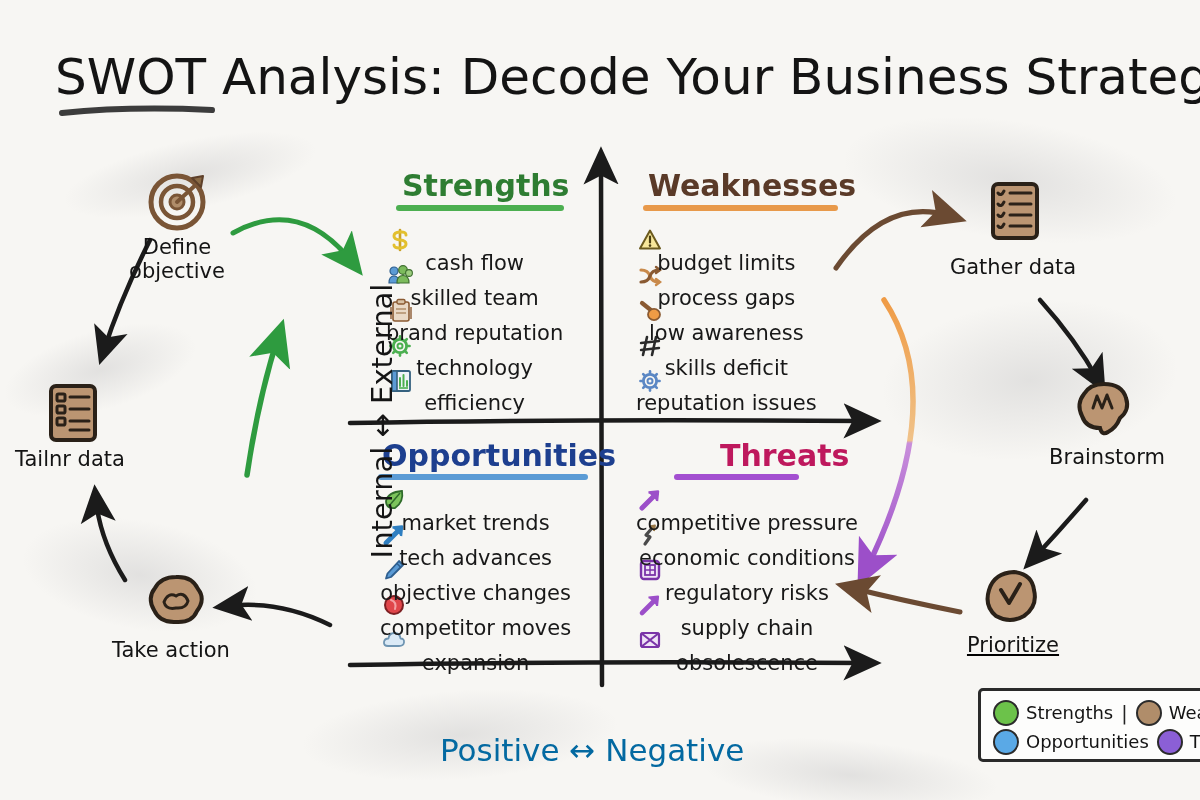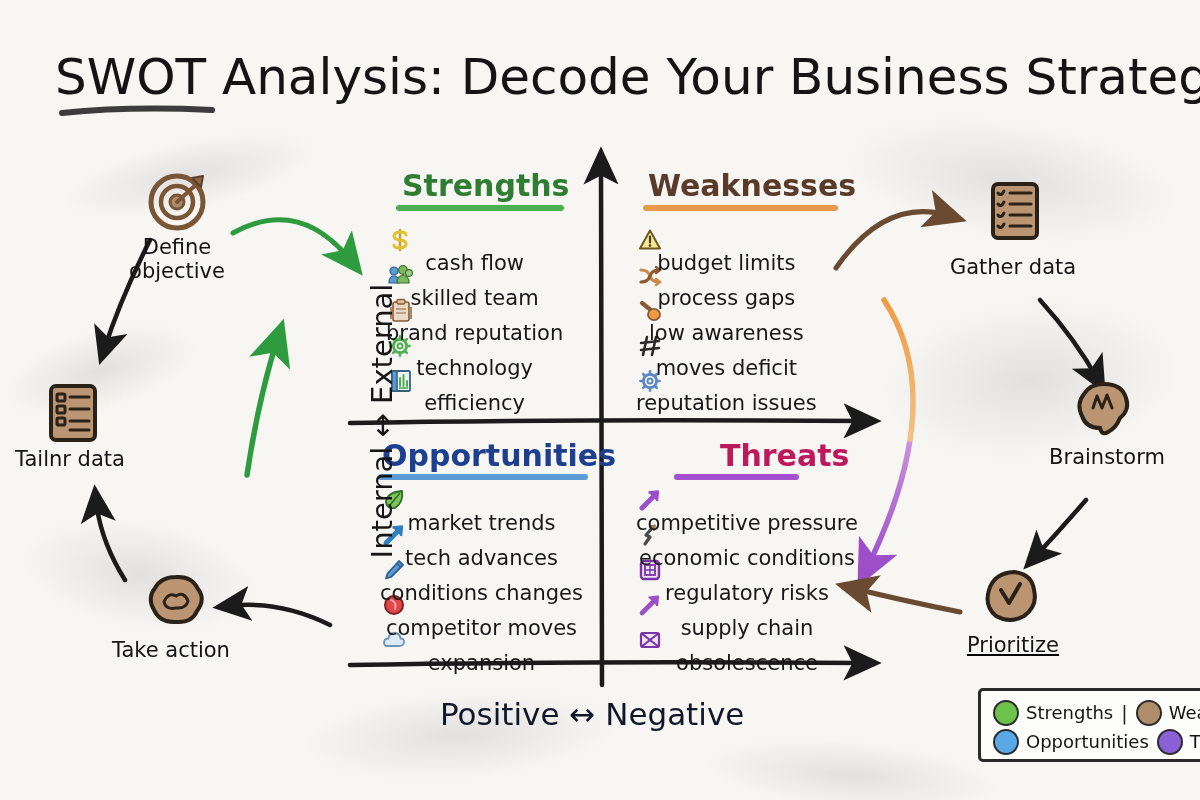--- a/index.html
+++ b/index.html
@@ -76,23 +76,23 @@
   .item .lbl {
     font-size: 21px;
     color: #181818;
     font-family: "DejaVu Sans", sans-serif;
   }
 
   
   #axis-h {
     position: absolute;
     left: 440px;
-    top: 696px;
+    top: 732px;
     font-size: 31px;
-    color: #0f172a;
+    color: #0369a1;
     white-space: nowrap;
   }
   #axis-v {
     position: absolute;
     left: 222px;
     top: 404px;
     width: 320px;
     text-align: center;
     font-size: 29px;
     color: #151515;
@@ -448,42 +448,42 @@
     <div class="item">
       <span class="ico"></span>
       <span class="lbl">process gaps</span>
     </div>
     <div class="item">
       <span class="ico"></span>
       <span class="lbl">low awareness</span>
     </div>
     <div class="item">
       <span class="ico"></span>
-      <span class="lbl">moves deficit</span>
+      <span class="lbl">skills deficit</span>
     </div>
     <div class="item">
       <span class="ico"></span>
       <span class="lbl">reputation issues</span>
     </div>
   </div>
 
   <div class="quad-head" style="left:382px; top:438px; color:#1d3f8f;">Opportunities</div>
   <div class="quad-ul" style="left:378px; top:474px; width:210px; background:#5b9bd5;"></div>
   <div class="items" style="left:380px; top:485px;">
     <div class="item">
       <span class="ico"></span>
       <span class="lbl">market trends</span>
     </div>
     <div class="item">
       <span class="ico"></span>
       <span class="lbl">tech advances</span>
     </div>
     <div class="item">
       <span class="ico"></span>
-      <span class="lbl">conditions changes</span>
+      <span class="lbl">objective changes</span>
     </div>
     <div class="item">
       <span class="ico"></span>
       <span class="lbl">competitor moves</span>
     </div>
     <div class="item">
       <span class="ico"></span>
       <span class="lbl">expansion</span>
     </div>
   </div>

